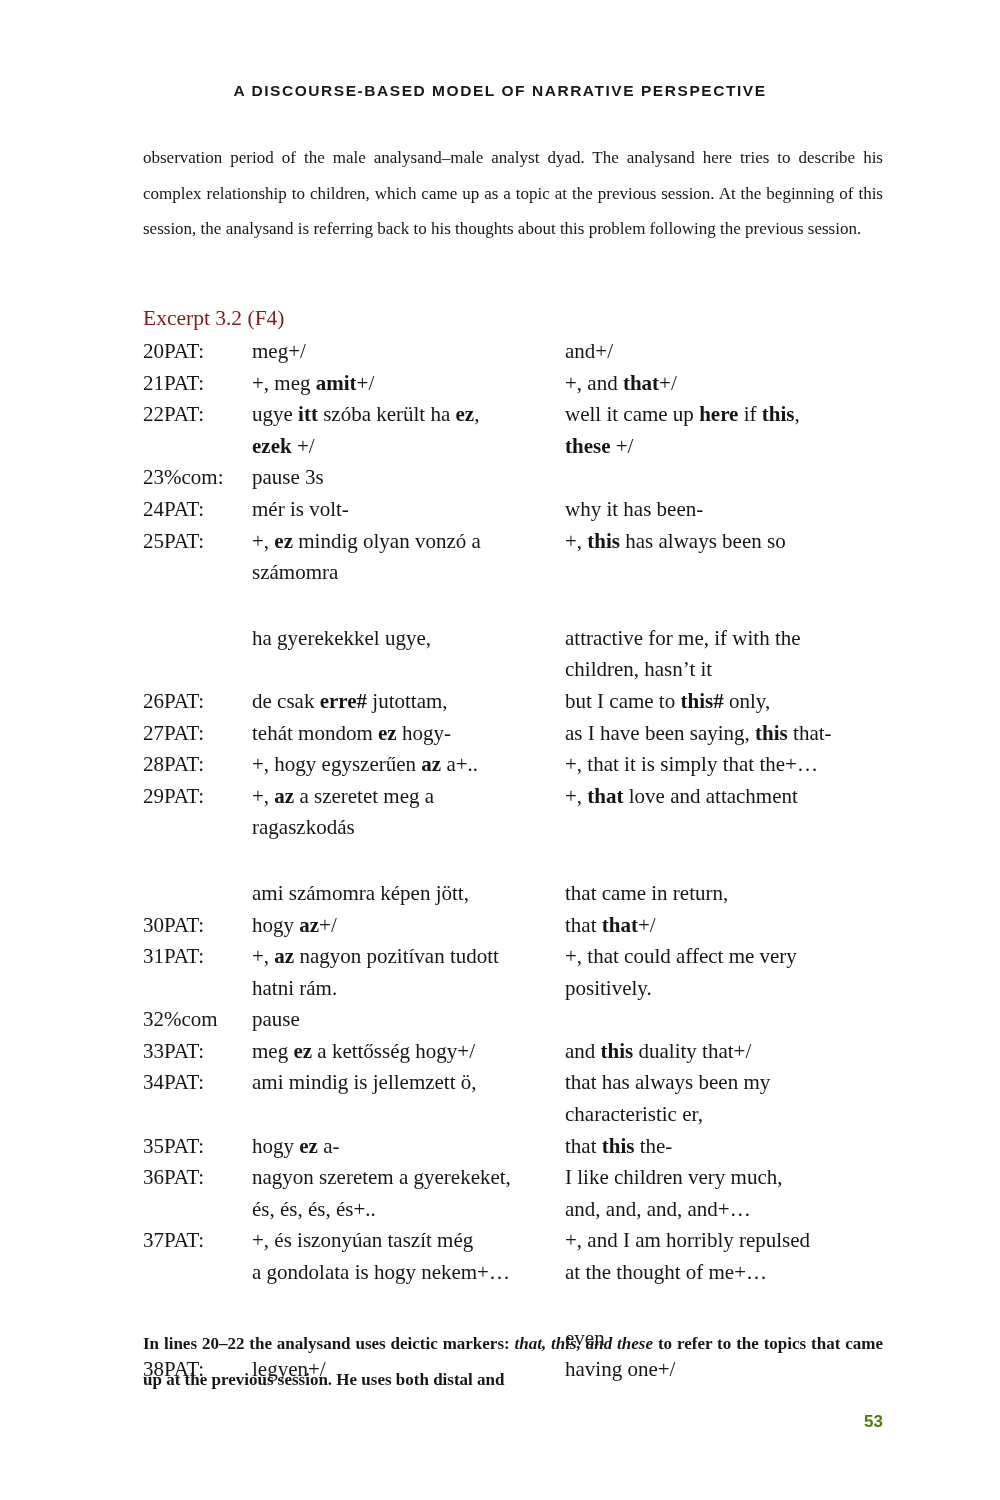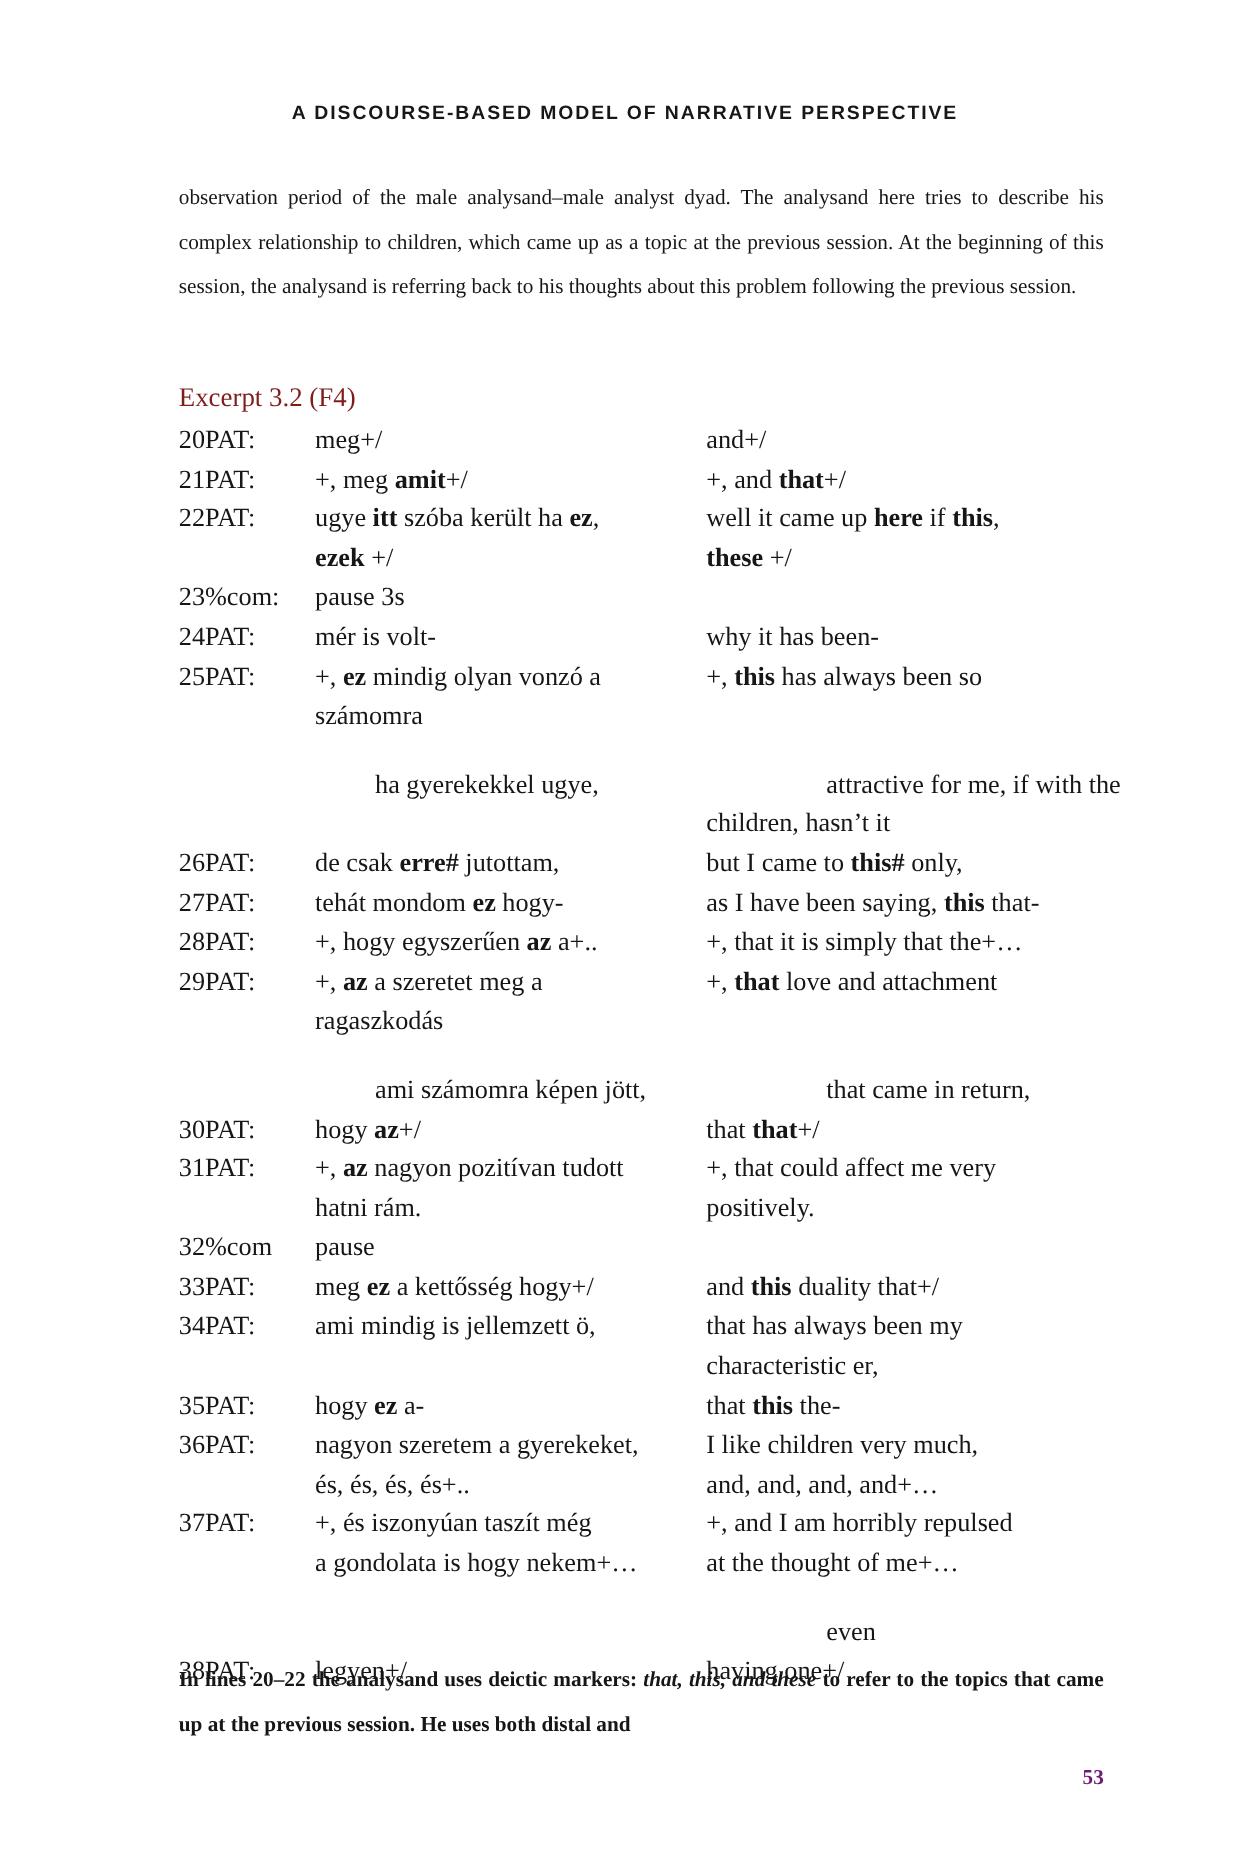--- a/index.html
+++ b/index.html
@@ -68,21 +68,21 @@
     top: 336px;
     width: 760px;
   }
   .tline {
     display: flex;
     align-items: flex-start;
     font-size: 21px;
     line-height: 31.6px;
     color: #161616;
   }
-  .tline.gap-before { margin-top: 23px; gap: 48px; }
+  .tline.gap-before { margin-top: 34px; }
   .col-label {
     width: 109px;
     flex: 0 0 109px;
     white-space: nowrap;
   }
   .col-hu {
     width: 313px;
     flex: 0 0 313px;
     padding-right: 8px;
     box-sizing: border-box;
@@ -91,24 +91,24 @@
     width: 330px;
     flex: 0 0 330px;
   }
   .col-hu b, .col-en b { font-weight: 700; }
 
   
   .folio {
     position: absolute;
     right: 117px;
     top: 1412px;
-    font-family: Liberation Serif, serif;
+    font-family: Liberation Sans, sans-serif;
     font-size: 17px;
     font-weight: 700;
-    color: #701a75;
+    color: #4d7c0f;
   }
 </style>
 </head>
 <body>
 
 <div class="page">
 
   <div class="running-header">A Discourse-Based Model of Narrative Perspective</div>
 
   <div class="body-block" id="intro-paragraph">

